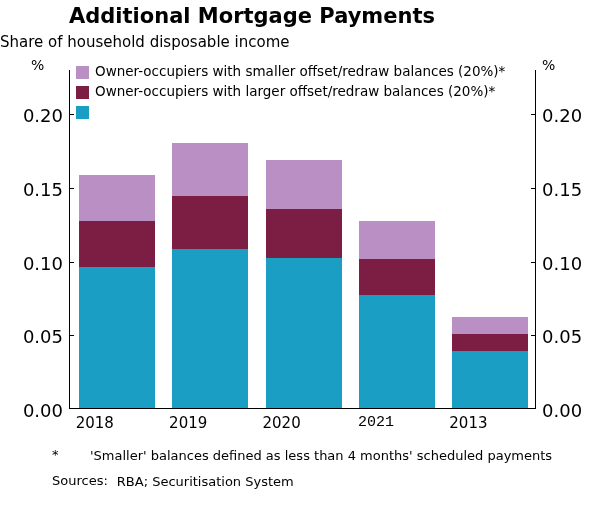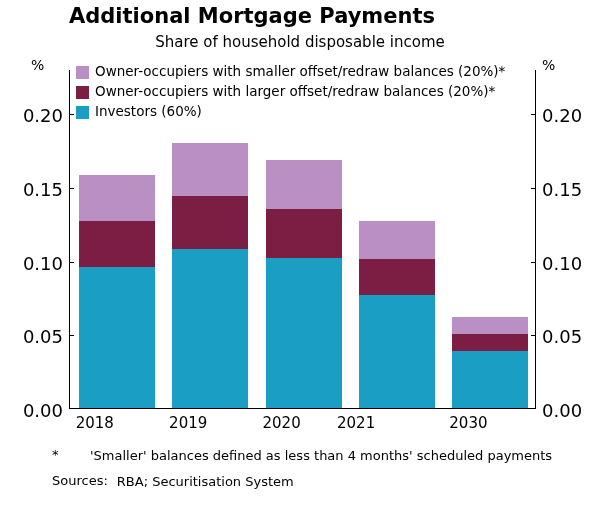--- a/index.html
+++ b/index.html
@@ -27,21 +27,20 @@
     text-align: center;
     font-size: 21px;
     font-weight: bold;
     letter-spacing: 0px;
   }
   .subtitle {
     position: absolute;
     top: 33px;
     left: 0;
     width: 600px;
-    text-align: center;
     font-size: 15px;
   }
   .axis-unit-left {
     position: absolute;
     left: 31px;
     top: 57px;
     font-size: 14px;
   }
   .axis-unit-right {
     position: absolute;
@@ -170,21 +169,20 @@
     <div class="legend-row">
       <span class="legend-swatch" style="background: rgb(185, 143, 196);"></span>
       <span class="legend-text">Owner-occupiers with smaller offset/redraw balances (20%)*</span>
     </div>
     <div class="legend-row">
       <span class="legend-swatch" style="background: rgb(124, 29, 68);"></span>
       <span class="legend-text">Owner-occupiers with larger offset/redraw balances (20%)*</span>
     </div>
     <div class="legend-row">
       <span class="legend-swatch" style="background: rgb(27, 158, 196);"></span>
-      <span class="legend-text">Investors (60%)</span>
     </div>
   </div>
 
   <div id="plot">
     <div class="bars" id="bars">
         <div class="bar-group" style="left: 8.7px; width: 76px; height: 339px;">
           <div class="seg" style="background: rgb(27, 158, 196); height: 141.496px; bottom: 0px;"></div>
           <div class="seg" style="background: rgb(124, 29, 68); height: 45.6913px; bottom: 141.496px;"></div>
           <div class="seg" style="background: rgb(185, 143, 196); height: 45.6913px; bottom: 187.187px;"></div>
         </div>
@@ -228,22 +226,22 @@
       <div class="tick-mark" style="left: 531px; top: 187.913px;"></div>
       <div class="ylabel left" style="top: 105.217px;">0.20</div>
       <div class="ylabel right" style="top: 105.217px;">0.20</div>
       <div class="tick-mark" style="left: 69px; top: 114.217px;"></div>
       <div class="tick-mark" style="left: 531px; top: 114.217px;"></div>
     </div>
   <div id="x-axis-labels">
       <div class="xlabel" style="left: 75.7px; width: 80px;">2018</div>
       <div class="xlabel" style="left: 169.1px; width: 80px;">2019</div>
       <div class="xlabel" style="left: 262.5px; width: 80px;">2020</div>
-      <div class="xlabel" style="left: 337px; width: 80px;">2021</div>
-      <div class="xlabel" style="left: 449.3px; width: 80px;">2030</div>
+      <div class="xlabel" style="left: 358px; width: 80px; font-family: Liberation Mono, monospace;">2021</div>
+      <div class="xlabel" style="left: 449.3px; width: 80px;">2013</div>
     </div>
 
   <div id="footnotes">
     <div class="note-row">
       <span class="note-marker">*</span>
       <span class="note-text">'Smaller' balances defined as less than 4 months' scheduled payments</span>
     </div>
     <div class="sources-row">
       <span class="sources-label">Sources:</span>
       <span class="note-text">RBA; Securitisation System</span>

